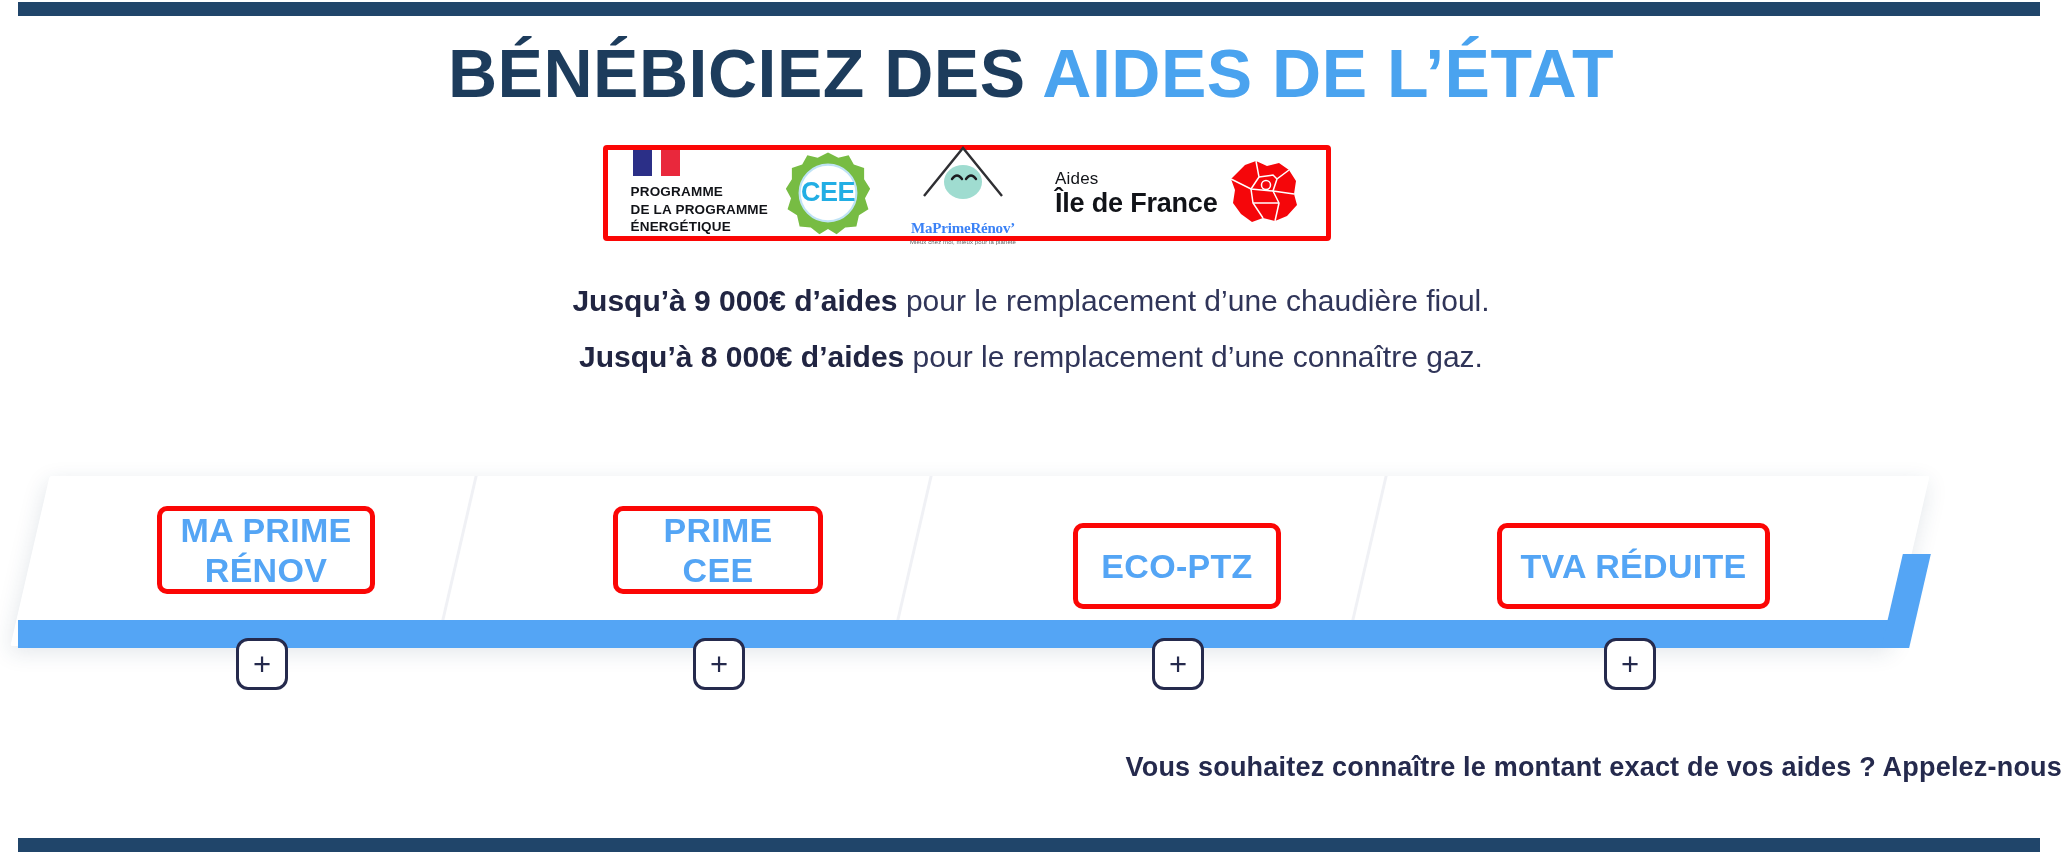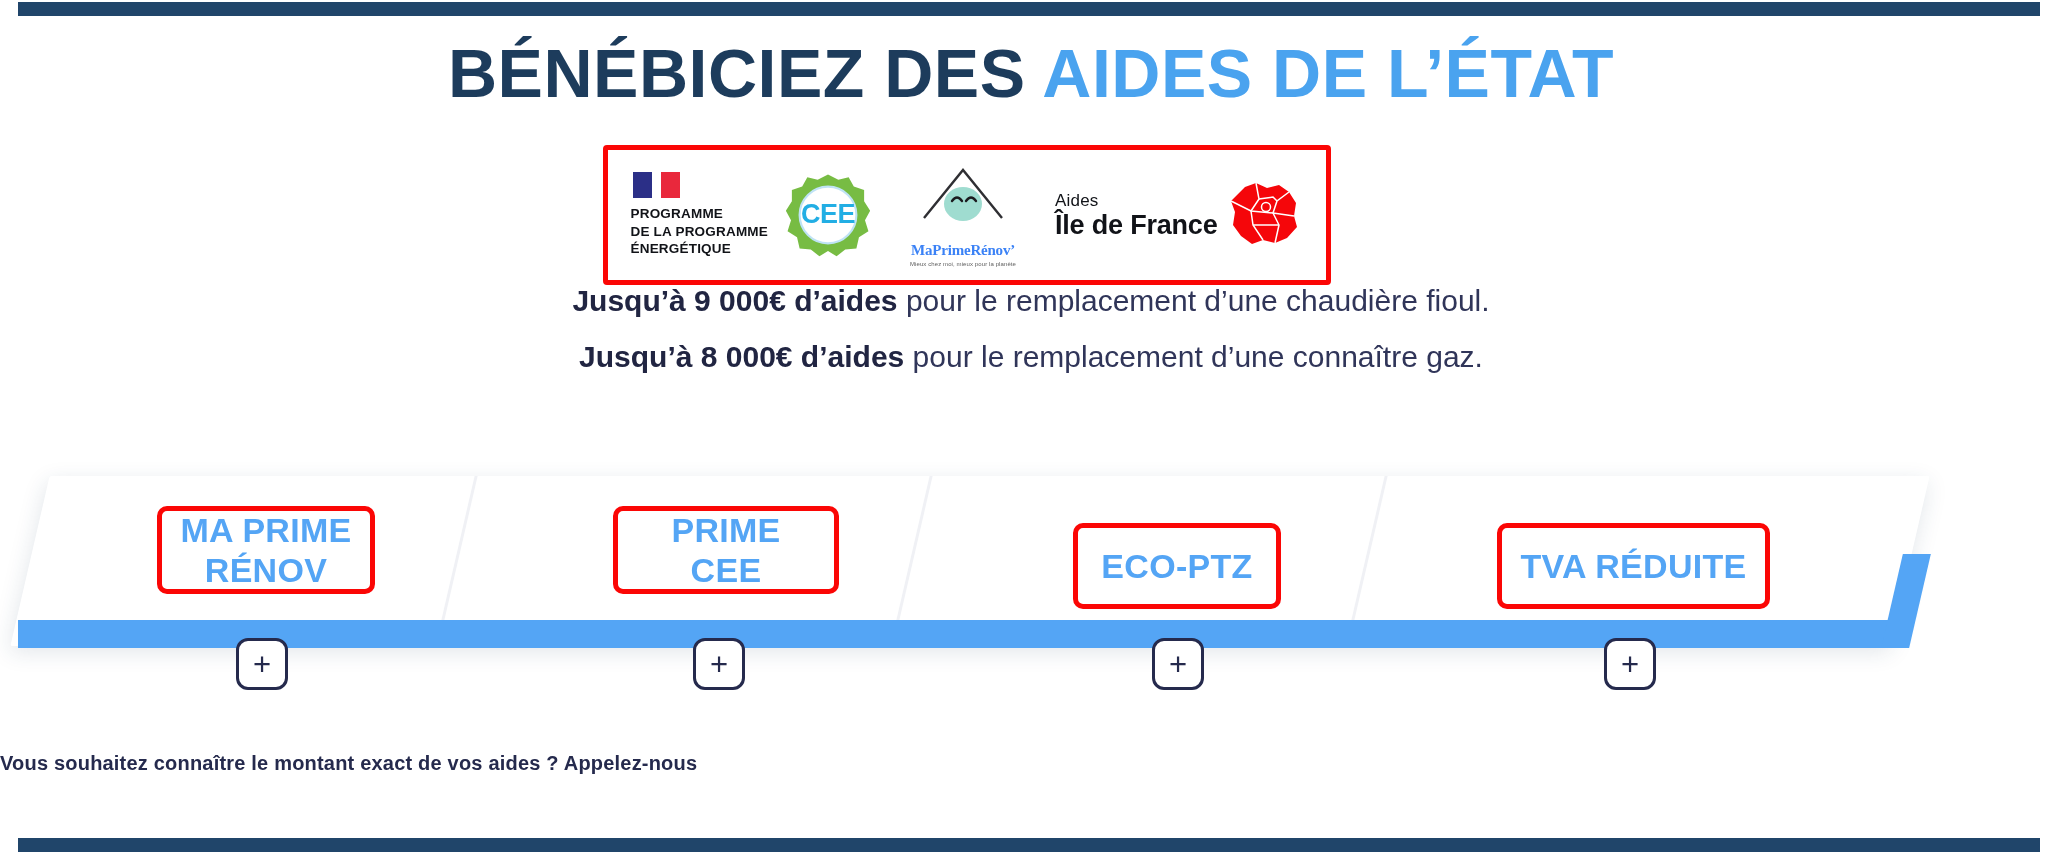--- a/index.html
+++ b/index.html
@@ -57,21 +57,21 @@
   }
   .headline .dark { color: #1d3c5c; }
   .headline .light { color: #4aa3ef; }
 
   
   .logo-strip {
     position: absolute;
     left: 603px;
     top: 145px;
     width: 728px;
-    height: 140px;
+    height: 96px;
     border: 5px solid #fb0605;
     border-radius: 4px;
     background: #ffffff;
     box-sizing: border-box;
     display: flex;
     justify-content: space-around;
     padding: 16px 14px;
   }
   .logo {
     display: flex;
@@ -246,22 +246,22 @@
     line-height: 1;
     cursor: pointer;
   }
 
   
   .footer-q {
     position: absolute;
     left: 0;
     top: 752px;
     width: 2062px;
-    text-align: left;
-    font-size: 20px;
+    text-align: right;
+    font-size: 27px;
     font-weight: bold;
     color: #252a4d;
     letter-spacing: 0.2px;
     white-space: nowrap;
   }
 </style>
 </head>
 <body>
 
 <div class="page">
@@ -354,21 +354,21 @@
     <div class="card" style="left:157px; top:46px; width:218px; height:88px;">
       <div>
         <div>MA PRIME</div>
         <div>RÉNOV</div>
       </div>
     </div>
     <div class="plus-btn" style="left:236px; top:178px;">
       <span>+</span>
     </div>
 
-    <div class="card" style="left:613px; top:46px; width:226px; height:88px;">
+    <div class="card" style="left:613px; top:46px; width:210px; height:88px;">
       <div>
         <div>PRIME</div>
         <div>CEE</div>
       </div>
     </div>
     <div class="plus-btn" style="left:693px; top:178px;">
       <span>+</span>
     </div>
 
     <div class="card" style="left:1073px; top:63px; width:208px; height:86px;">

